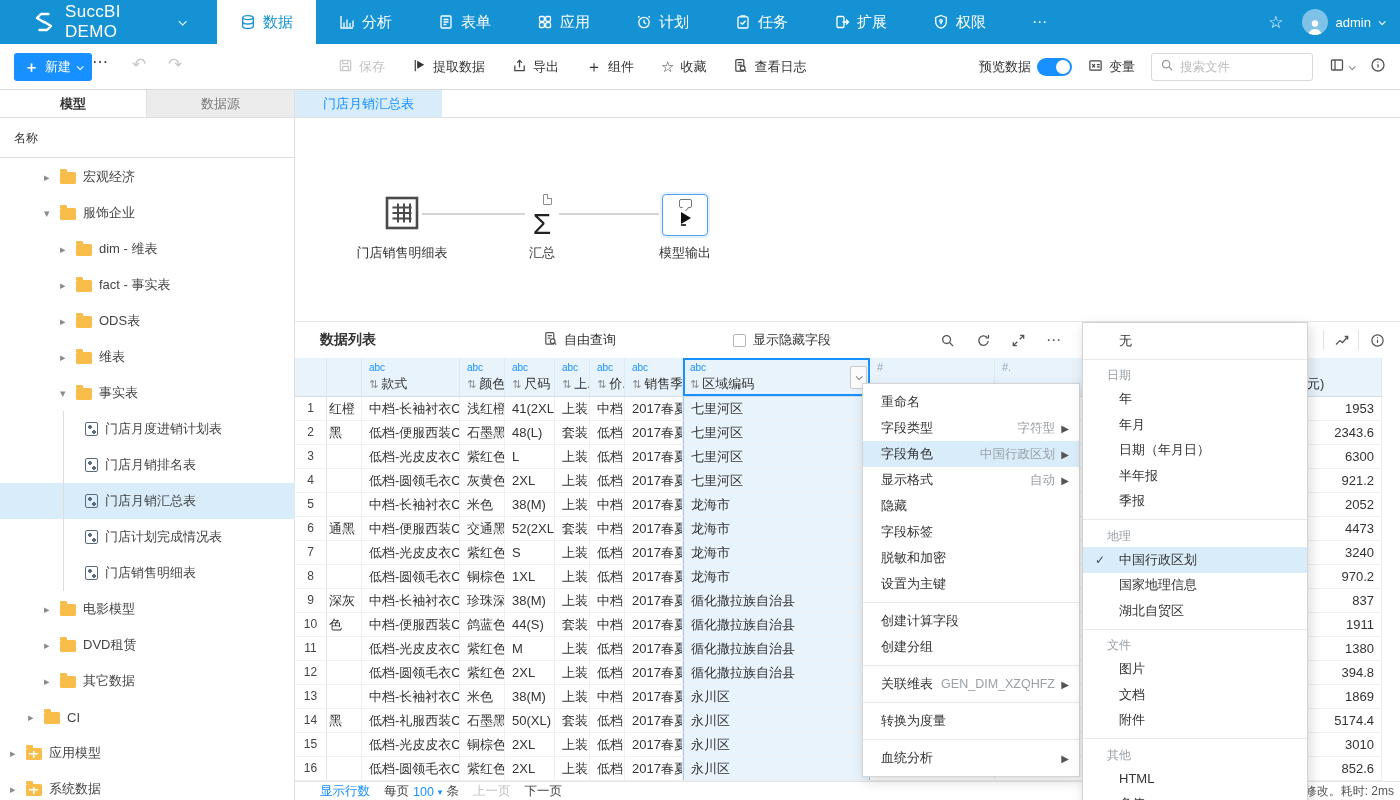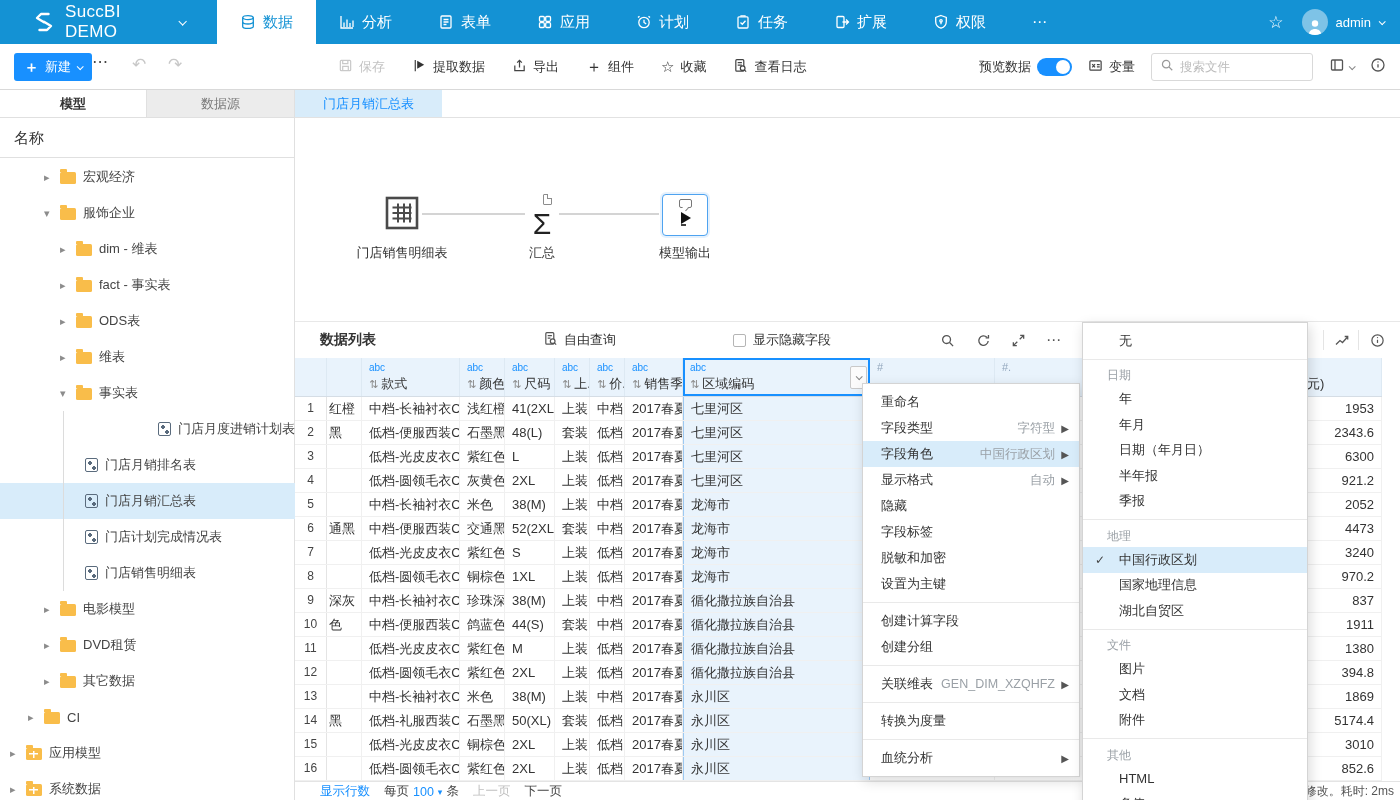--- a/index.html
+++ b/index.html
@@ -42,21 +42,21 @@
 .searchbox { width:162px; height:28px; border:1px solid #d9d9d9; border-radius:3px; display:flex; align-items:center; gap:6px; padding:0 8px; }
 .searchbox input { border:none; outline:none; width:110px; font-size:12.5px; color:#333; font-family:inherit; }
 .searchbox input::placeholder { color:#bcbcbc; }
 .panelbtn { display:flex; align-items:center; gap:4px; cursor:pointer; }
 
 
 .sidebar { position:absolute; left:0; top:90px; width:295px; height:710px; background:#fff; border-right:1px solid #e0e0e0; }
 .side-tabs { display:flex; height:28px; border-bottom:1px solid #e0e0e0; }
 .side-tab { width:50%; display:flex; align-items:center; justify-content:center; font-size:13px; color:#777; background:#ececec; cursor:pointer; }
 .side-tab.active { background:#fff; color:#333; font-weight:bold; border-right:1px solid #e0e0e0; }
-.name-header { height:40px; line-height:40px; padding-left:14px; font-size:15px; color:#333; font-weight:500; border-bottom:1px solid #e0e0e0; }
+.name-header { height:40px; line-height:40px; padding-left:14px; font-size:12px; color:#333; font-weight:500; border-bottom:1px solid #e0e0e0; }
 .tree { position:absolute; left:0; top:69px; width:295px; height:641px; overflow:hidden; }
 .tree-row { display:flex; align-items:center; height:36px; font-size:13px; color:#444; cursor:pointer; white-space:nowrap; }
 .tree-row.sel { background:#d8ecfa; }
 .tree-row.guide { background-image:linear-gradient(#dcdcdc,#dcdcdc); background-repeat:no-repeat; background-position:63px 0; background-size:1px 100%; }
 .tree-row.sel.guide { background-color:#d8ecfa; }
 .js-arrow { width:15px; color:#8c8c8c; font-size:11px; flex:none; }
 .js-arrow:empty { display:none; }
 .tree-ic { flex:none; margin:0 7px 0 1px; position:relative; }
 .ic-folder { width:16px; height:12px; background:#f9bd4a; border-radius:1.5px; margin-top:2px; }
 .ic-folder::before { content:''; position:absolute; top:-3px; left:0; width:7px; height:3px; background:#f9bd4a; border-radius:1px 1px 0 0; }
@@ -378,21 +378,21 @@
         <div class="tree-row" style="padding-left: 60px;">
           <span class="js-arrow">▸</span>
           <span class="tree-ic js-icon ic-folder"></span>
           <span class="tree-label">维表</span>
         </div>
         <div class="tree-row" style="padding-left: 60px;">
           <span class="js-arrow">▾</span>
           <span class="tree-ic js-icon ic-folder"></span>
           <span class="tree-label">事实表</span>
         </div>
-        <div class="tree-row guide" style="padding-left: 60px; justify-content: flex-end;">
+        <div class="tree-row guide" style="padding-left: 84px;">
 
           <span class="tree-ic js-icon ic-model"></span>
           <span class="tree-label">门店月度进销计划表</span>
         </div>
         <div class="tree-row guide" style="padding-left: 84px;">
 
           <span class="tree-ic js-icon ic-model"></span>
           <span class="tree-label">门店月销排名表</span>
         </div>
         <div class="tree-row guide sel" style="padding-left: 84px;">

